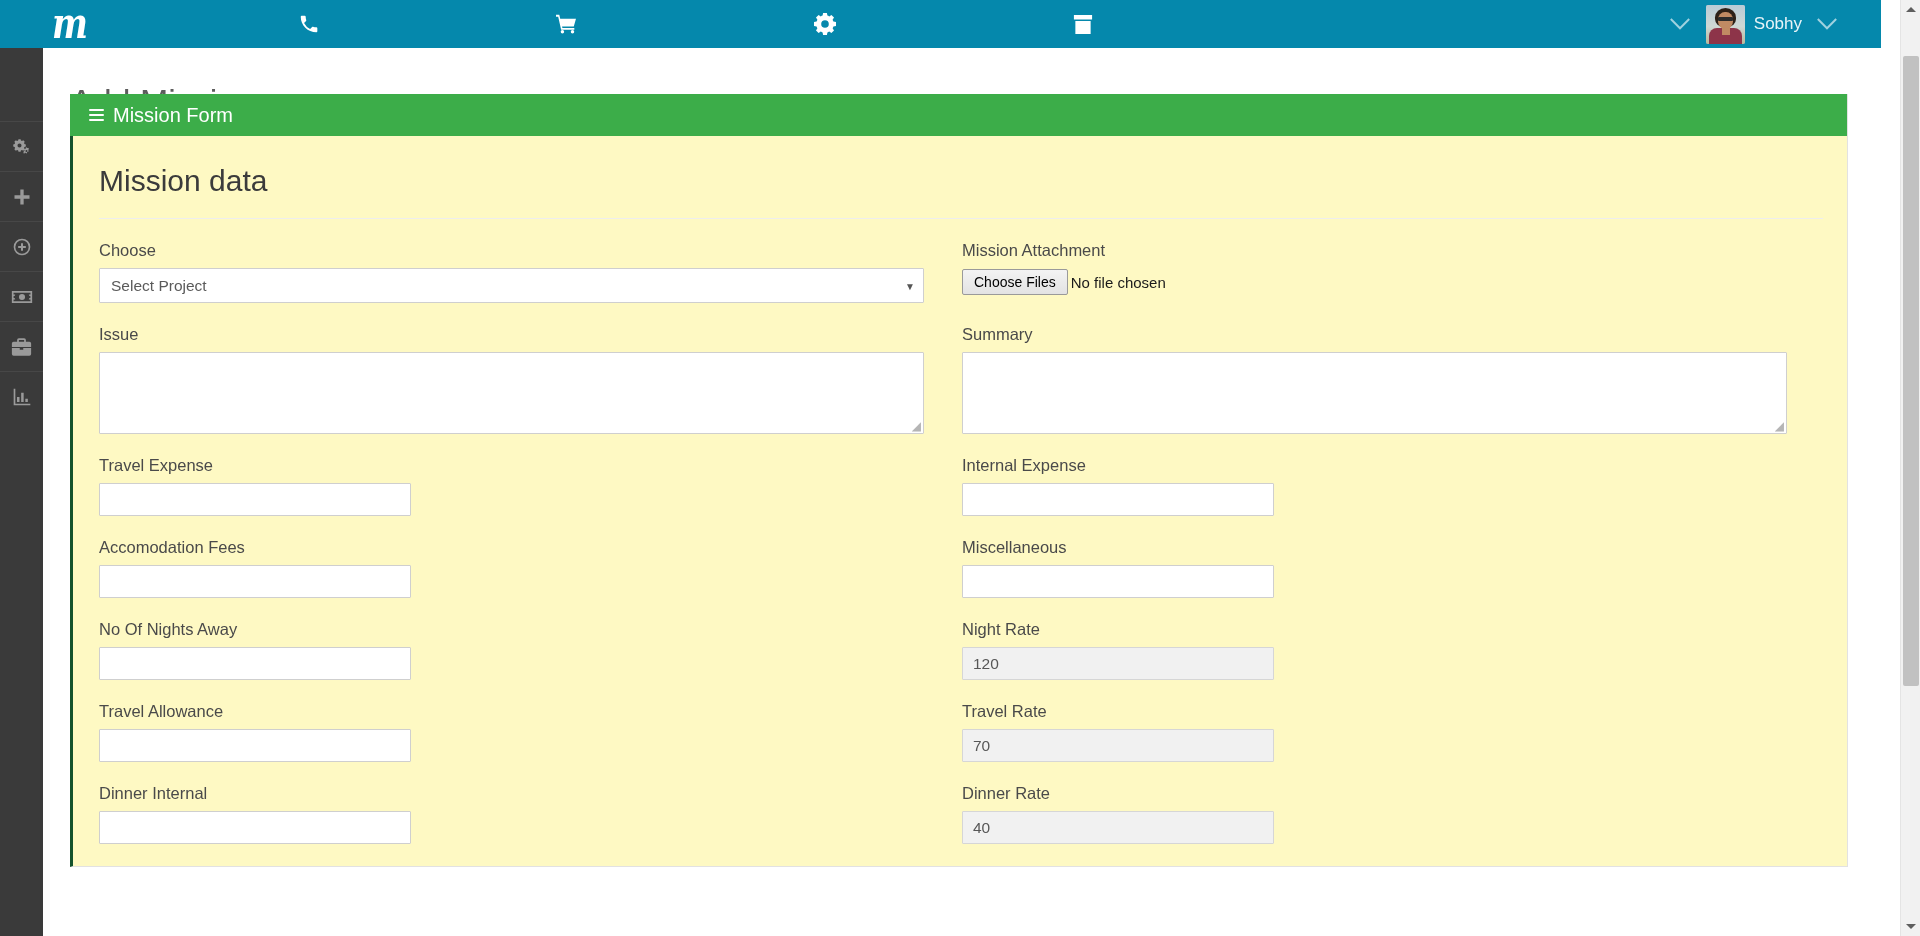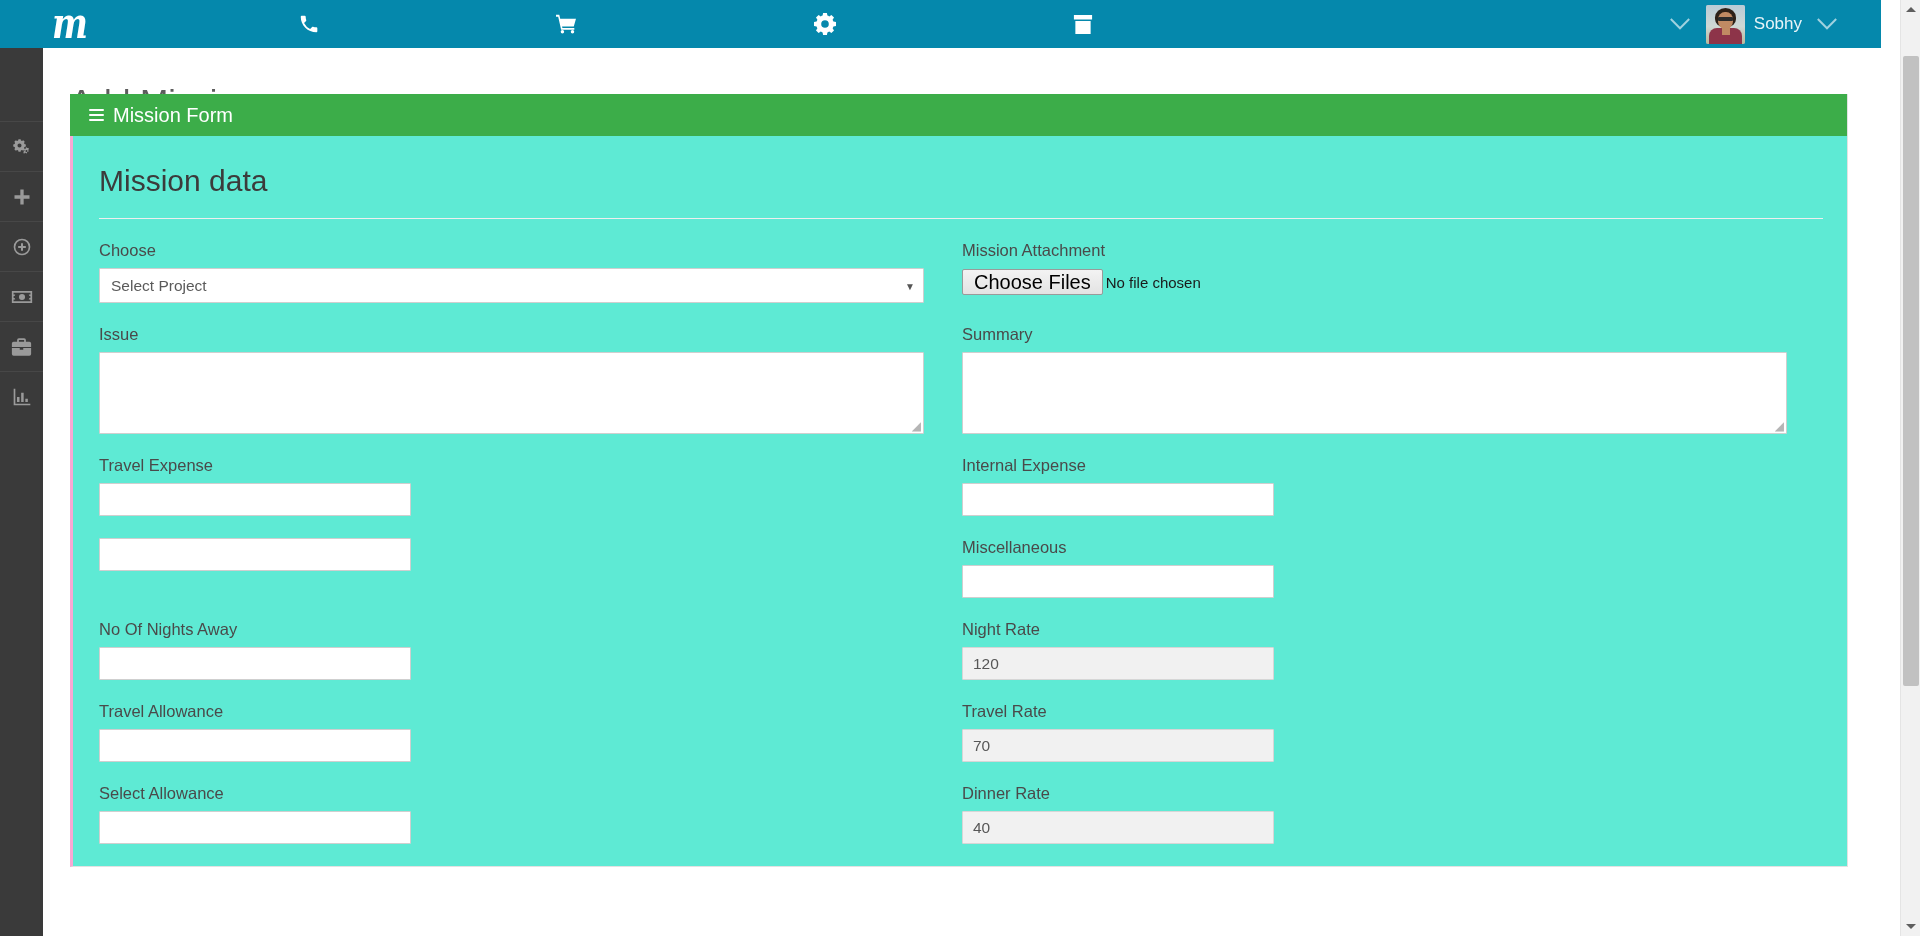--- a/index.html
+++ b/index.html
@@ -169,23 +169,23 @@
     color: #5d5d5d;
     white-space: nowrap;
     margin-top: 48px;
   }
 
   .panel {
     position: absolute;
     left: 27px;
     top: 46px;
     width: 1778px;
-    background: #5eead4;
+    background: #fef9c3;
     border: 1px solid #e2e2e2;
-    border-left: 3px solid #f9a8d4;
+    border-left: 3px solid #14532d;
     border-top: none;
   }
 
   .panel-head {
     height: 42px;
     background: #3cad49;
     display: flex;
     align-items: center;
     padding-left: 19px;
     margin-left: -3px;
@@ -300,21 +300,21 @@
   }
   .inp.ro {
     background: #f1f1f1;
     border-color: #d6d6d6;
     color: #575757;
   }
 
   .filewrap { display: flex; align-items: center; height: 28px; }
   .file-btn {
     font-family: "Liberation Sans", sans-serif;
-    font-size: 20px;
+    font-size: 14px;
     color: #000;
     background: linear-gradient(#f3f3f3, #e3e3e3);
     border: 1px solid #9a9a9a;
     border-radius: 2px;
     padding: 3px 11px;
     line-height: 18px;
   }
   .file-text {
     font-size: 15px;
     color: #1a1a1a;
@@ -548,20 +548,21 @@
             <div class="fld">
               <label class="flabel">Internal Expense</label>
               <div class="inp"></div>
             </div>
           </div>
         </div>
 
         <div class="row">
           <div class="col">
             <div class="fld">
+              <label class="flabel">Accomodation Fees</label>
               <div class="inp"></div>
             </div>
           </div>
           <div class="col">
             <div class="fld">
               <label class="flabel">Miscellaneous</label>
               <div class="inp"></div>
             </div>
           </div>
         </div>
@@ -592,21 +593,21 @@
             <div class="fld">
               <label class="flabel">Travel Rate</label>
               <div class="inp ro">70</div>
             </div>
           </div>
         </div>
 
         <div class="row">
           <div class="col">
             <div class="fld">
-              <label class="flabel">Select Allowance</label>
+              <label class="flabel">Dinner Internal</label>
               <div class="inp"></div>
             </div>
           </div>
           <div class="col">
             <div class="fld">
               <label class="flabel">Dinner Rate</label>
               <div class="inp ro">40</div>
             </div>
           </div>
         </div>

